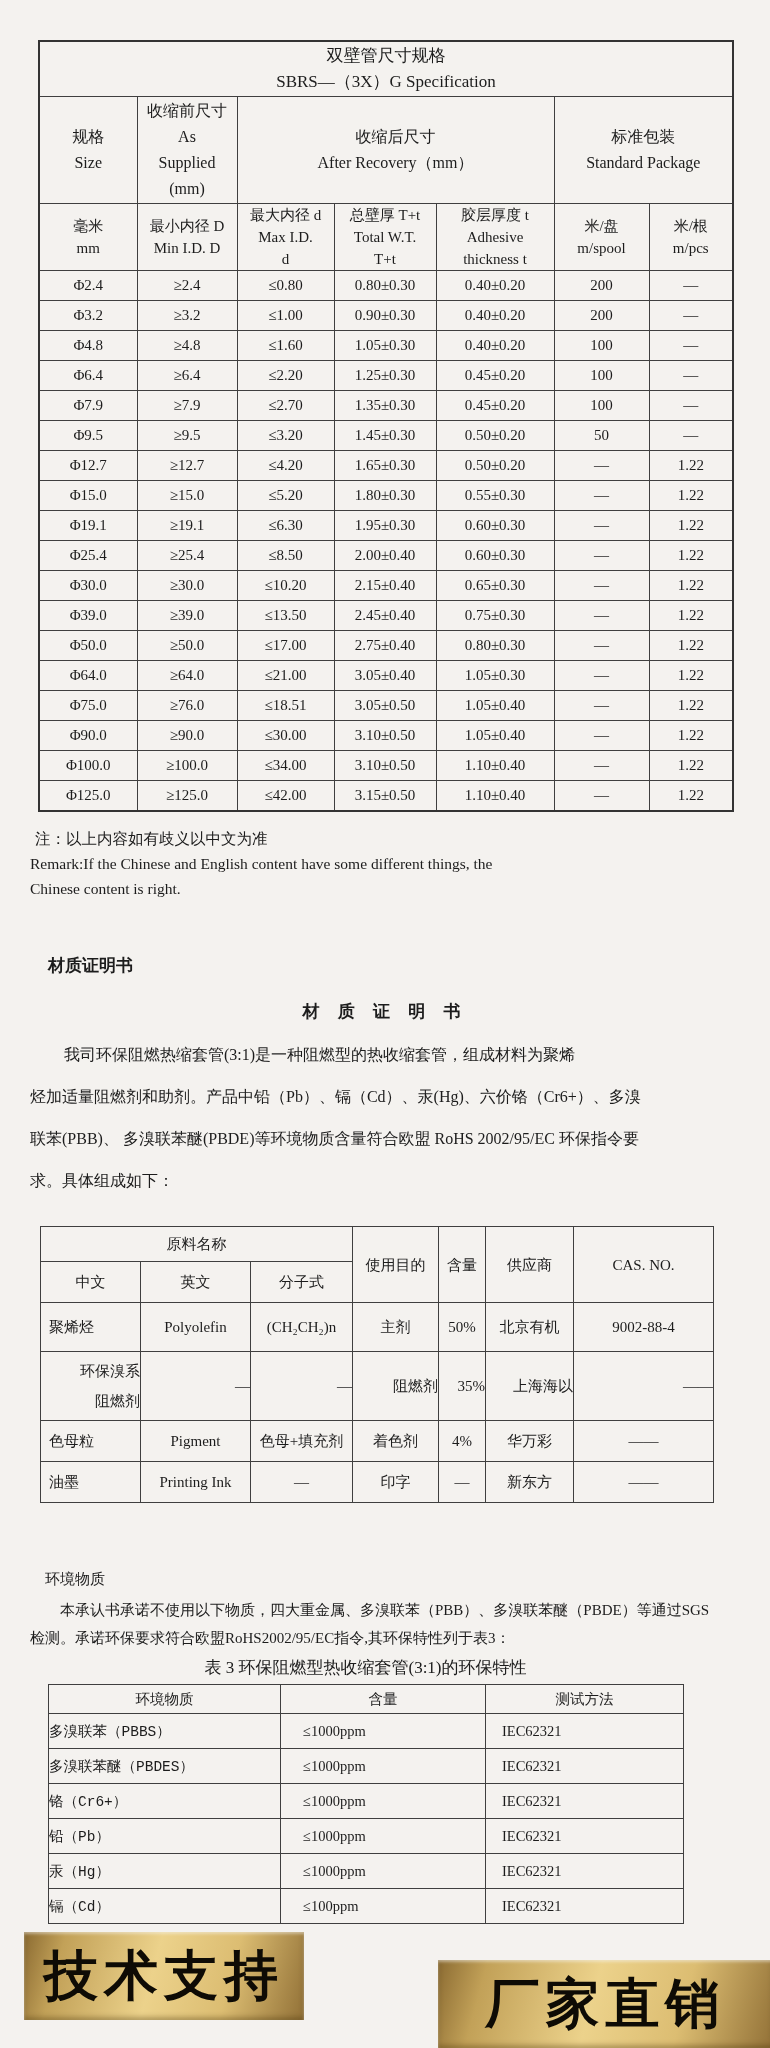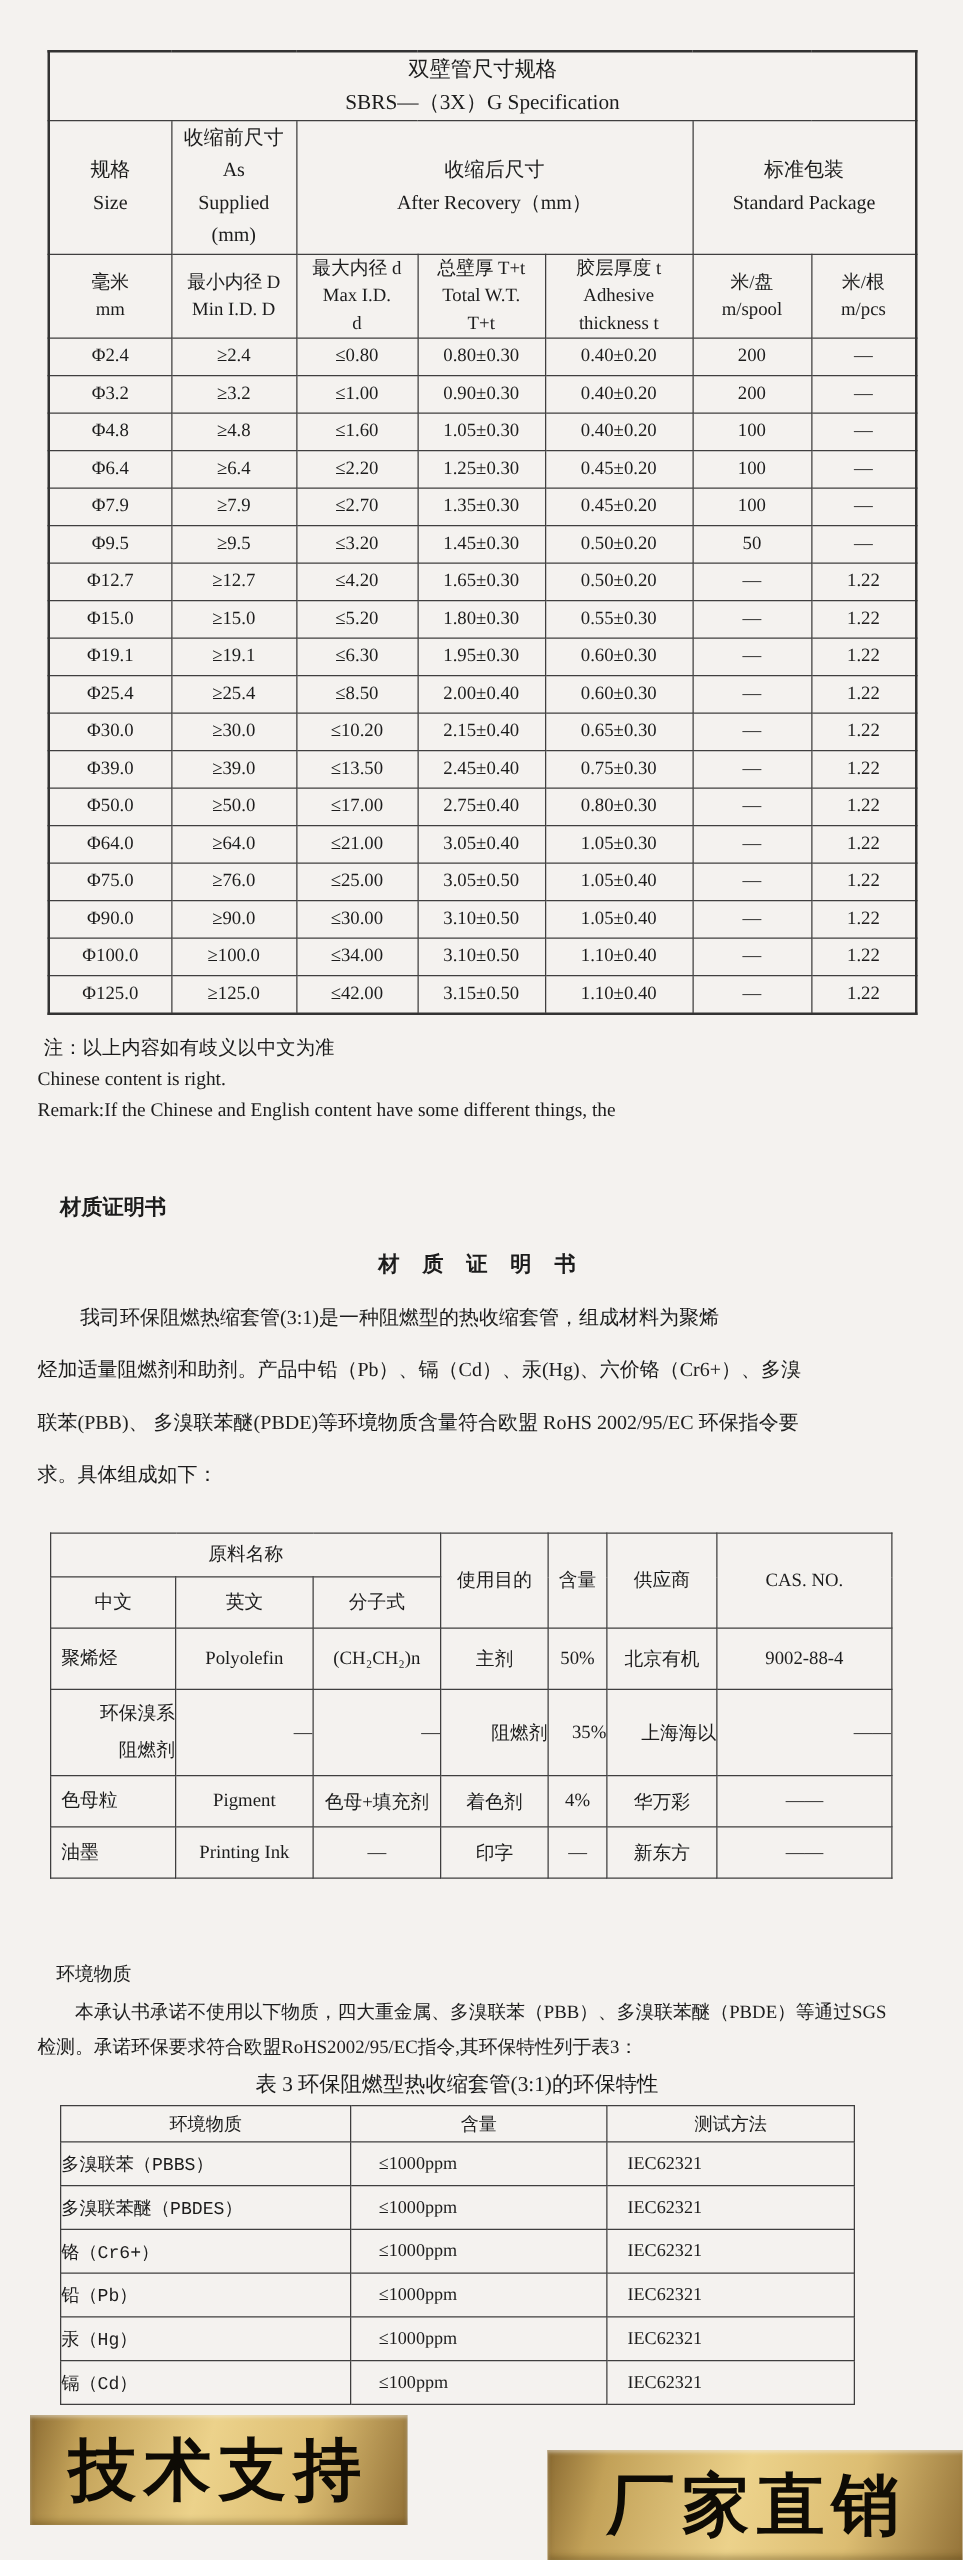--- a/index.html
+++ b/index.html
@@ -56,21 +56,21 @@
 
   
   .banner{
     position:absolute;top:1932px;height:88px;
     display:flex;align-items:center;justify-content:center;
     font-family:"Liberation Sans", sans-serif;font-weight:bold;
     font-size:54px;color:#0e0b05;letter-spacing:6px;
     background:linear-gradient(105deg,#8b6b32 0%,#c2a158 14%,#ecd28b 46%,#dcbd72 72%,#927137 100%);
     box-shadow:inset 0 2px 3px rgba(255,255,255,0.45), inset 0 -3px 5px rgba(70,50,10,0.35);
   }
-  .banner-left{left:24px;width:302px;}
+  .banner-left{left:24px;width:280px;}
   .banner-right{left:438px;width:335px;margin-top:28px;}
 </style>
 </head>
 <body>
 
 <table class="spec-table">
   <colgroup>
     <col style="width:98px">
       <col style="width:100px">
       <col style="width:97px">
@@ -263,21 +263,21 @@
         <td>≥64.0</td>
         <td>≤21.00</td>
         <td>3.05±0.40</td>
         <td>1.05±0.30</td>
         <td>—</td>
         <td>1.22</td>
       </tr>
       <tr>
         <td>Φ75.0</td>
         <td>≥76.0</td>
-        <td>≤25.00</td>
+        <td>≤18.51</td>
         <td>3.05±0.50</td>
         <td>1.05±0.40</td>
         <td>—</td>
         <td>1.22</td>
       </tr>
       <tr>
         <td>Φ90.0</td>
         <td>≥90.0</td>
         <td>≤30.00</td>
         <td>3.10±0.50</td>
@@ -301,22 +301,22 @@
         <td>3.15±0.50</td>
         <td>1.10±0.40</td>
         <td>—</td>
         <td>1.22</td>
       </tr>
     </tbody>
 </table>
 
 <div class="remark">
   <div class="cn">注：以上内容如有歧义以中文为准</div>
+  <div>Remark:If the Chinese and English content have some different things, the</div>
   <div>Chinese content is right.</div>
-  <div>Remark:If the Chinese and English content have some different things, the</div>
 </div>
 
 <div class="cert-heading">材质证明书</div>
 <div class="cert-title">材 质 证 明 书</div>
 <div class="cert-para">
   <div class="line1">我司环保阻燃热缩套管(3:1)是一种阻燃型的热收缩套管，组成材料为聚烯</div>
   <div>烃加适量阻燃剂和助剂。产品中铅（Pb）、镉（Cd）、汞(Hg)、六价铬（Cr6+）、多溴</div>
   <div>联苯(PBB)、 多溴联苯醚(PBDE)等环境物质含量符合欧盟 RoHS 2002/95/EC 环保指令要</div>
   <div>求。具体组成如下：</div>
 </div>

